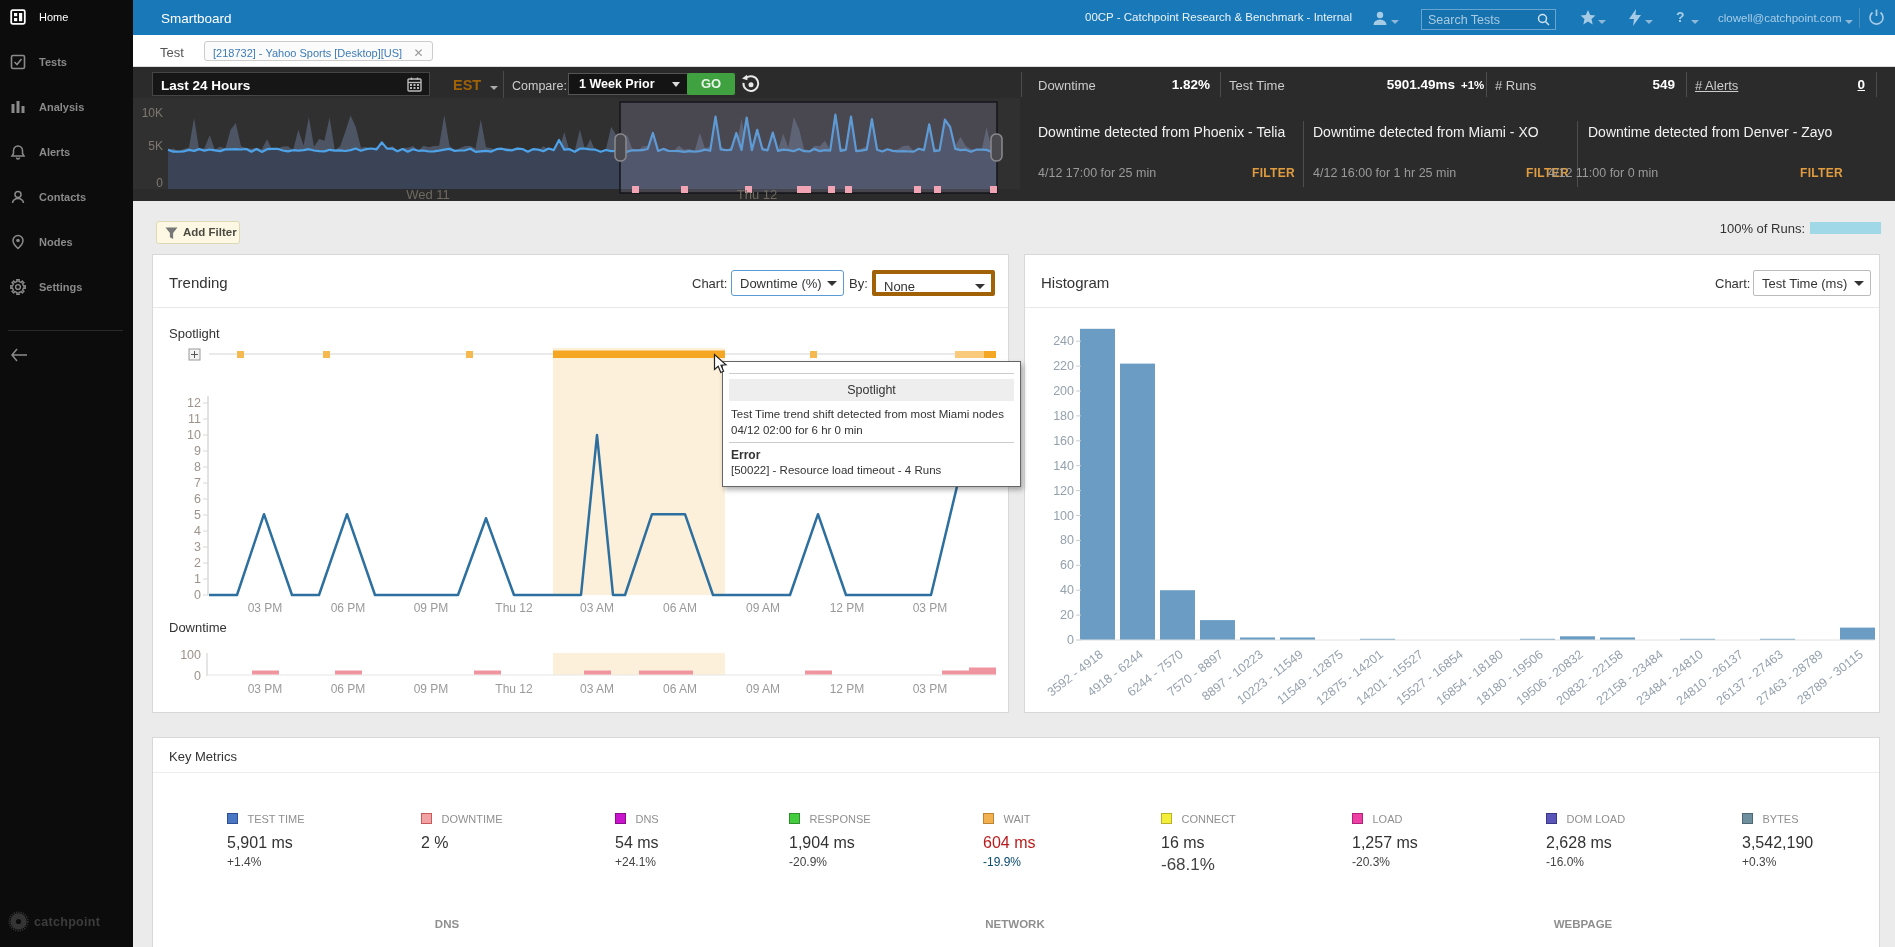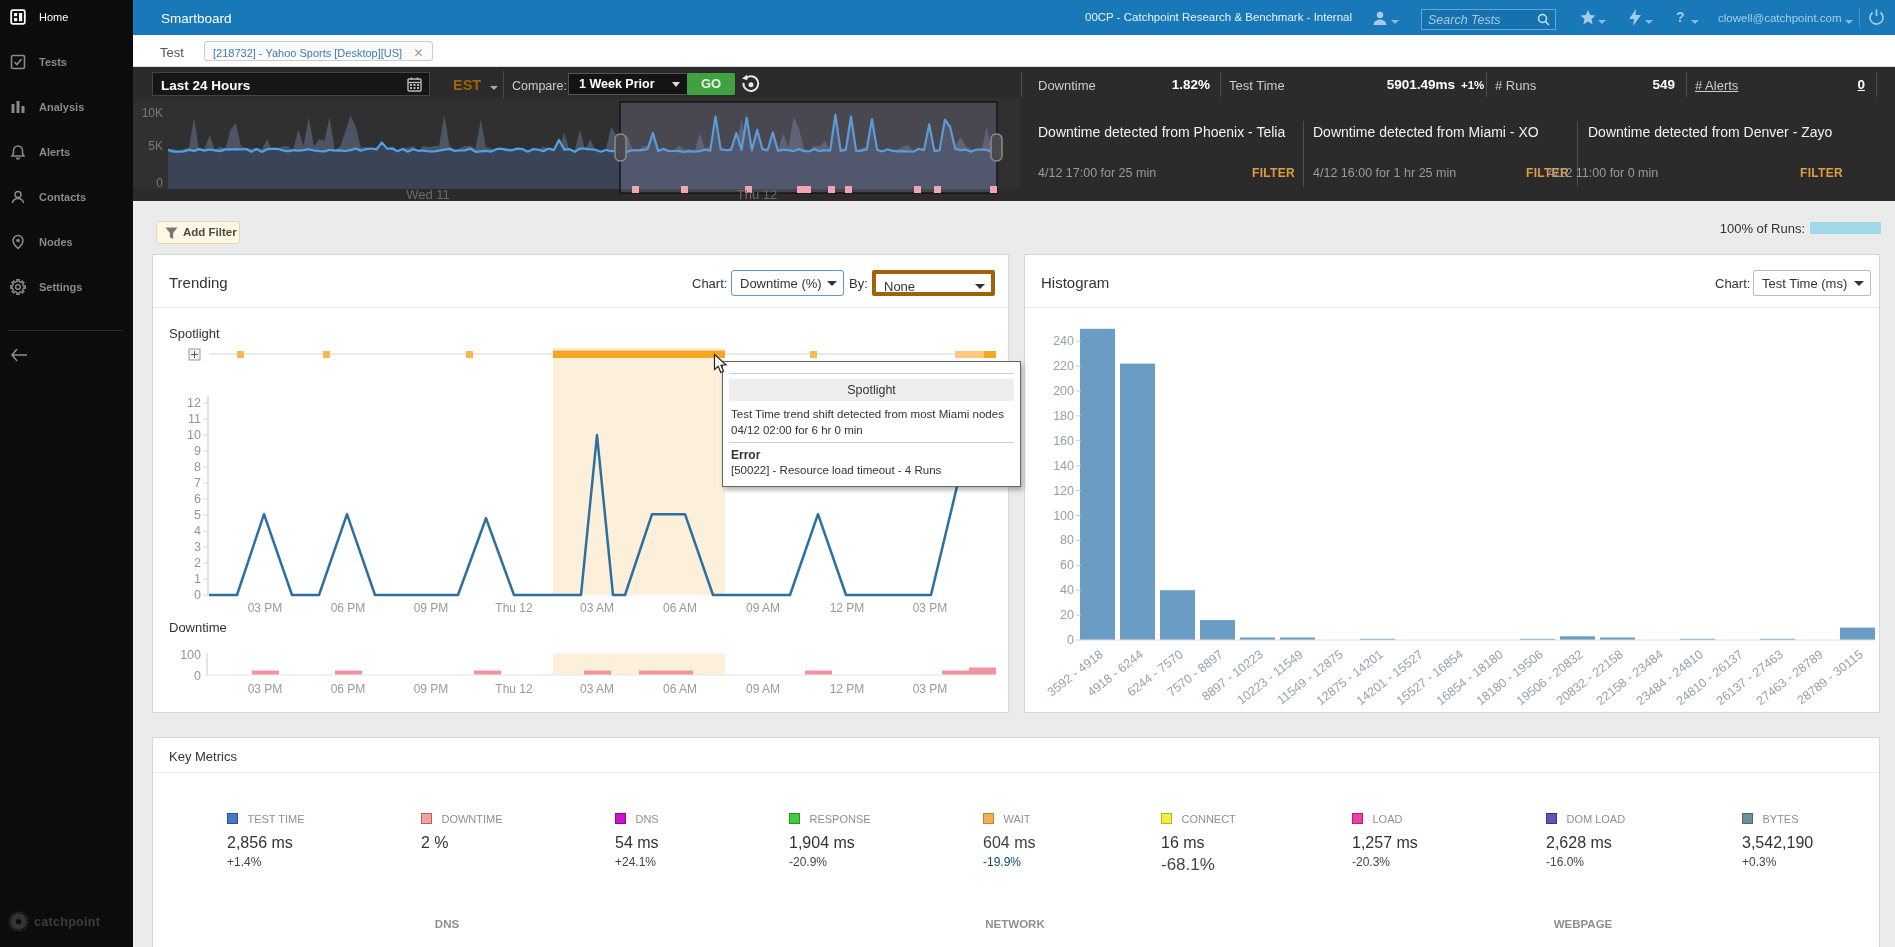--- a/index.html
+++ b/index.html
@@ -75,21 +75,21 @@
 
 <div class="abs" style="left:133px;top:0;width:1762px;height:35px;background:#1878b8">
 <span class="abs" style="left:28px;top:11px;font-size:13.5px;color:#fff">Smartboard</span>
 <span class="abs" style="left:799px;top:11px;width:420px;text-align:right;font-size:11.5px;color:#eaf3fa">00CP - Catchpoint Research &amp; Benchmark - Internal</span>
 <svg class="abs" style="left:1239px;top:10px" width="16" height="16" viewBox="0 0 16 16">
       <circle cx="8" cy="5" r="3.2" fill="#a5cbe5"></circle>
       <path d="M1.5 15 a6.5 5.5 0 0 1 13 0 z" fill="#a5cbe5"></path>
     </svg>
 <span class="caret abs" style="left:1258px;top:20px"></span>
 <div class="abs" style="left:1288px;top:9px;width:135px;height:21px;border:1px solid #66a5cf;background:#1672ae">
-<span style="position:absolute;left:6px;top:3px;font-size:12.5px;font-style:italic;color:#a8cbe2">Search Tests</span>
+<span style="position:absolute;left:6px;top:3px;font-size:12.5px;color:#a8cbe2">Search Tests</span>
 <svg style="position:absolute;right:5px;top:3px" width="13" height="13" viewBox="0 0 13 13">
         <circle cx="5.5" cy="5.5" r="4" fill="none" stroke="#cfe4f2" stroke-width="1.5"></circle>
         <line x1="8.5" y1="8.5" x2="12" y2="12" stroke="#cfe4f2" stroke-width="1.5"></line>
       </svg>
 </div>
 <svg class="abs" style="left:1447px;top:10px" width="16" height="15" viewBox="0 0 16 15">
       <path d="M8 0 L10.2 5 L15.5 5.5 L11.5 9 L12.7 14.5 L8 11.5 L3.3 14.5 L4.5 9 L0.5 5.5 L5.8 5 Z" fill="#a5cbe5"></path>
     </svg>
 <span class="caret abs" style="left:1465px;top:20px"></span>
 <svg class="abs" style="left:1496px;top:9px" width="12" height="17" viewBox="0 0 12 17">
@@ -372,41 +372,41 @@
       <text x="839" y="401" font-size="12.5" fill="#95a1ad" text-anchor="end" transform="rotate(-38 839 401)">28789 - 30115</text>
 </svg>
 </div>
 
 <div class="abs" style="left:152px;top:737px;width:1728px;height:230px;background:#fff;border:1px solid #d8d8d8">
 <span class="abs" style="left:16px;top:11px;font-size:13px;color:#333">Key Metrics</span>
 <div class="abs" style="left:0;top:34px;width:1726px;border-top:1px solid #eee"></div>
 <div style="position:absolute;left:74px;top:71px;white-space:nowrap">
 <span style="display:inline-block;width:11px;height:11px;background:#4a77c4;border:1.5px solid #2d4f94;vertical-align:-1px"></span>
 <span style="font-size:11px;color:#8f8f8f;margin-left:5px">TEST TIME</span>
-<div style="font-size:16px;color:#333;margin-top:7px">2,856 ms</div>
+<div style="font-size:16px;color:#333;margin-top:7px">5,901 ms</div>
 <div style="font-size:12px;color:#444;margin-top:3px">+1.4%</div></div>
     <div style="position:absolute;left:268px;top:71px;white-space:nowrap">
 <span style="display:inline-block;width:11px;height:11px;background:#f2a2a2;border:1.5px solid #c75b5b;vertical-align:-1px"></span>
 <span style="font-size:11px;color:#8f8f8f;margin-left:5px">DOWNTIME</span>
 <div style="font-size:16px;color:#333;margin-top:7px">2 %</div>
 <div style="font-size:12px;color:#444;margin-top:3px"></div></div>
     <div style="position:absolute;left:462px;top:71px;white-space:nowrap">
 <span style="display:inline-block;width:11px;height:11px;background:#c913cc;border:1.5px solid #8a0b8c;vertical-align:-1px"></span>
 <span style="font-size:11px;color:#8f8f8f;margin-left:5px">DNS</span>
 <div style="font-size:16px;color:#333;margin-top:7px">54 ms</div>
 <div style="font-size:12px;color:#444;margin-top:3px">+24.1%</div></div>
     <div style="position:absolute;left:636px;top:71px;white-space:nowrap">
 <span style="display:inline-block;width:11px;height:11px;background:#43cc3e;border:1.5px solid #2e8f2b;vertical-align:-1px"></span>
 <span style="font-size:11px;color:#8f8f8f;margin-left:5px">RESPONSE</span>
 <div style="font-size:16px;color:#333;margin-top:7px">1,904 ms</div>
 <div style="font-size:12px;color:#444;margin-top:3px">-20.9%</div></div>
     <div style="position:absolute;left:830px;top:71px;white-space:nowrap">
 <span style="display:inline-block;width:11px;height:11px;background:#f3b04e;border:1.5px solid #bd8433;vertical-align:-1px"></span>
 <span style="font-size:11px;color:#8f8f8f;margin-left:5px">WAIT</span>
-<div style="font-size:16px;color:#404040;margin-top:7px">604 ms</div>
+<div style="font-size:16px;color:#b91c1c;margin-top:7px">604 ms</div>
 <div style="font-size:12px;color:#0c4a6e;margin-top:3px">-19.9%</div></div>
     <div style="position:absolute;left:1008px;top:71px;white-space:nowrap">
 <span style="display:inline-block;width:11px;height:11px;background:#f2ee3a;border:1.5px solid #b8b327;vertical-align:-1px"></span>
 <span style="font-size:11px;color:#8f8f8f;margin-left:5px">CONNECT</span>
 <div style="font-size:16px;color:#333;margin-top:7px">16 ms</div>
 <div style="font-size:17px;color:#444;margin-top:3px">-68.1%</div></div>
     <div style="position:absolute;left:1199px;top:71px;white-space:nowrap">
 <span style="display:inline-block;width:11px;height:11px;background:#ee3fa5;border:1.5px solid #b02277;vertical-align:-1px"></span>
 <span style="font-size:11px;color:#8f8f8f;margin-left:5px">LOAD</span>
 <div style="font-size:16px;color:#333;margin-top:7px">1,257 ms</div>

